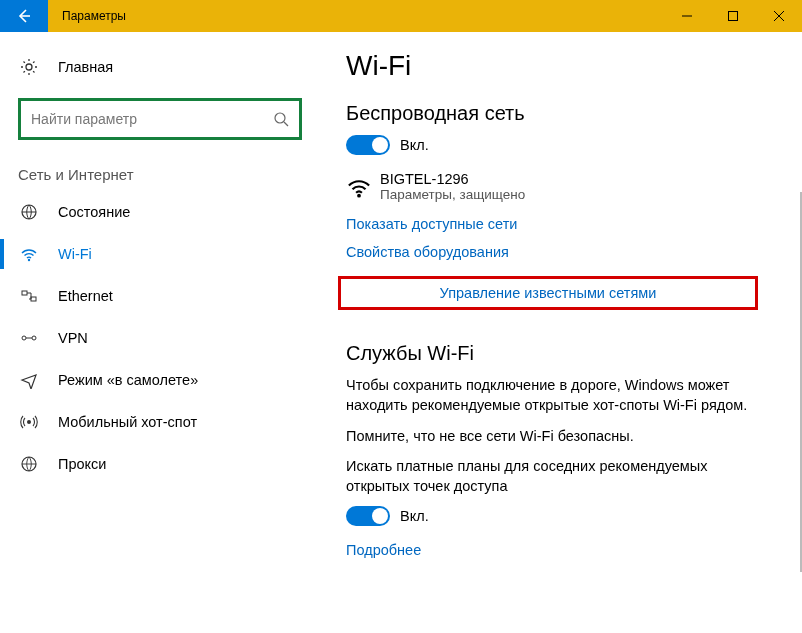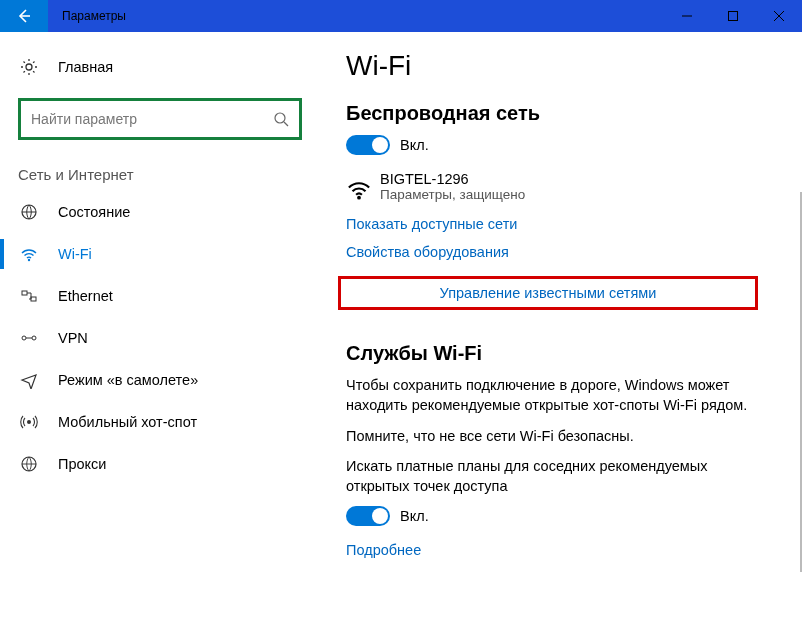--- a/index.html
+++ b/index.html
@@ -1,39 +1,39 @@
 <!DOCTYPE html>
 <html><head>
 <meta charset="utf-8">
 <style>
   * { box-sizing: border-box; margin: 0; padding: 0; font-family: "Segoe UI", Tahoma, sans-serif; }
   body { background: #fff; width: 802px; height: 633px; overflow: hidden; color: #000; }
-  .titlebar { height: 32px; display: flex; align-items: stretch; border-bottom: 0; background: #1d4ed8; }
+  .titlebar { height: 32px; display: flex; align-items: stretch; border-bottom: 0; background: #eab308; }
   .back-btn { width: 48px; background: #0078d7; color: #fff; display: flex; align-items: center; justify-content: center; font-size: 16px; }
   .title { flex: 1; display: flex; align-items: center; padding-left: 14px; font-size: 12px; color: #000; }
   .win-controls { display: flex; }
   .win-btn { width: 46px; display: flex; align-items: center; justify-content: center; font-size: 10px; color: #000; }
   .app-body { display: flex; height: calc(633px - 32px); }
   .sidebar { width: 320px; padding: 14px 0 0 0; border-right: 0; overflow-y: auto; }
   .sidebar-row { display: flex; align-items: center; height: 42px; padding: 0 18px; font-size: 14.5px; color: #000; cursor: pointer; }
   .sidebar-row .ic { width: 22px; display: flex; justify-content: center; margin-right: 18px; color: #333; }
   .sidebar-row.active { color: #0078d7; }
   .sidebar-row.active .ic { color: #0078d7; }
   .sidebar-row.active-marker { position: relative; }
   .sidebar-row.active-marker::before { content:""; position:absolute; left:0; top:6px; bottom:6px; width:4px; background:#0078d7; }
   .section-label { padding: 18px 18px 8px 18px; font-size: 15px; color: #555; }
   .search-box { margin: 10px 18px 8px 18px; height: 42px; border: 3px solid #15803d; display: flex; align-items: center; padding: 0 10px; color: #777; font-size: 14px; }
   .search-box span:first-child { flex: 1; }
   .content { flex: 1; padding: 18px 26px 0 26px; overflow-y: auto; position: relative; }
   .content h1 { font-weight: 300; font-size: 28px; margin-bottom: 20px; }
-  .content h2 { font-weight: 700; font-size: 20px; margin: 18px 0 10px 0; }
+  .content h2 { font-weight: 400; font-size: 20px; margin: 18px 0 10px 0; }
   .toggle { width: 44px; height: 20px; border-radius: 10px; background: #0078d7; position: relative; display: inline-block; vertical-align: middle; margin-right: 10px; }
   .toggle::after { content:""; position:absolute; right:2px; top:2px; width:16px; height:16px; border-radius:50%; background:#fff; }
   .toggle-row { display:flex; align-items:center; margin-bottom: 16px; font-size: 14.5px; }
-  .net-block { display:flex; align-items:flex-end; margin: 6px 0 14px 0; }
+  .net-block { display:flex; align-items:center; margin: 6px 0 14px 0; }
   .net-block .ic { width: 34px; font-size: 20px; color:#000; }
   .net-name { font-size: 14.5px; }
   .net-status { font-size: 13.5px; color:#555; }
   .link { color:#0067c0; font-size:14.5px; margin: 12px 0; display:block; cursor:pointer; }
   .highlight-box { border: 3px solid #d40000; padding: 6px 8px; margin: 4px 0 14px -8px; display:inline-block; min-width: 420px; text-align: center; }
   .body-text { font-size:14.5px; color:#000; margin: 10px 0; line-height:1.4; max-width: 420px; }
   .scroll-track { position:absolute; right:0; top:160px; width:2px; height:380px; background:#bbb; }
   svg { display:block; }
 </style>
 </head>

